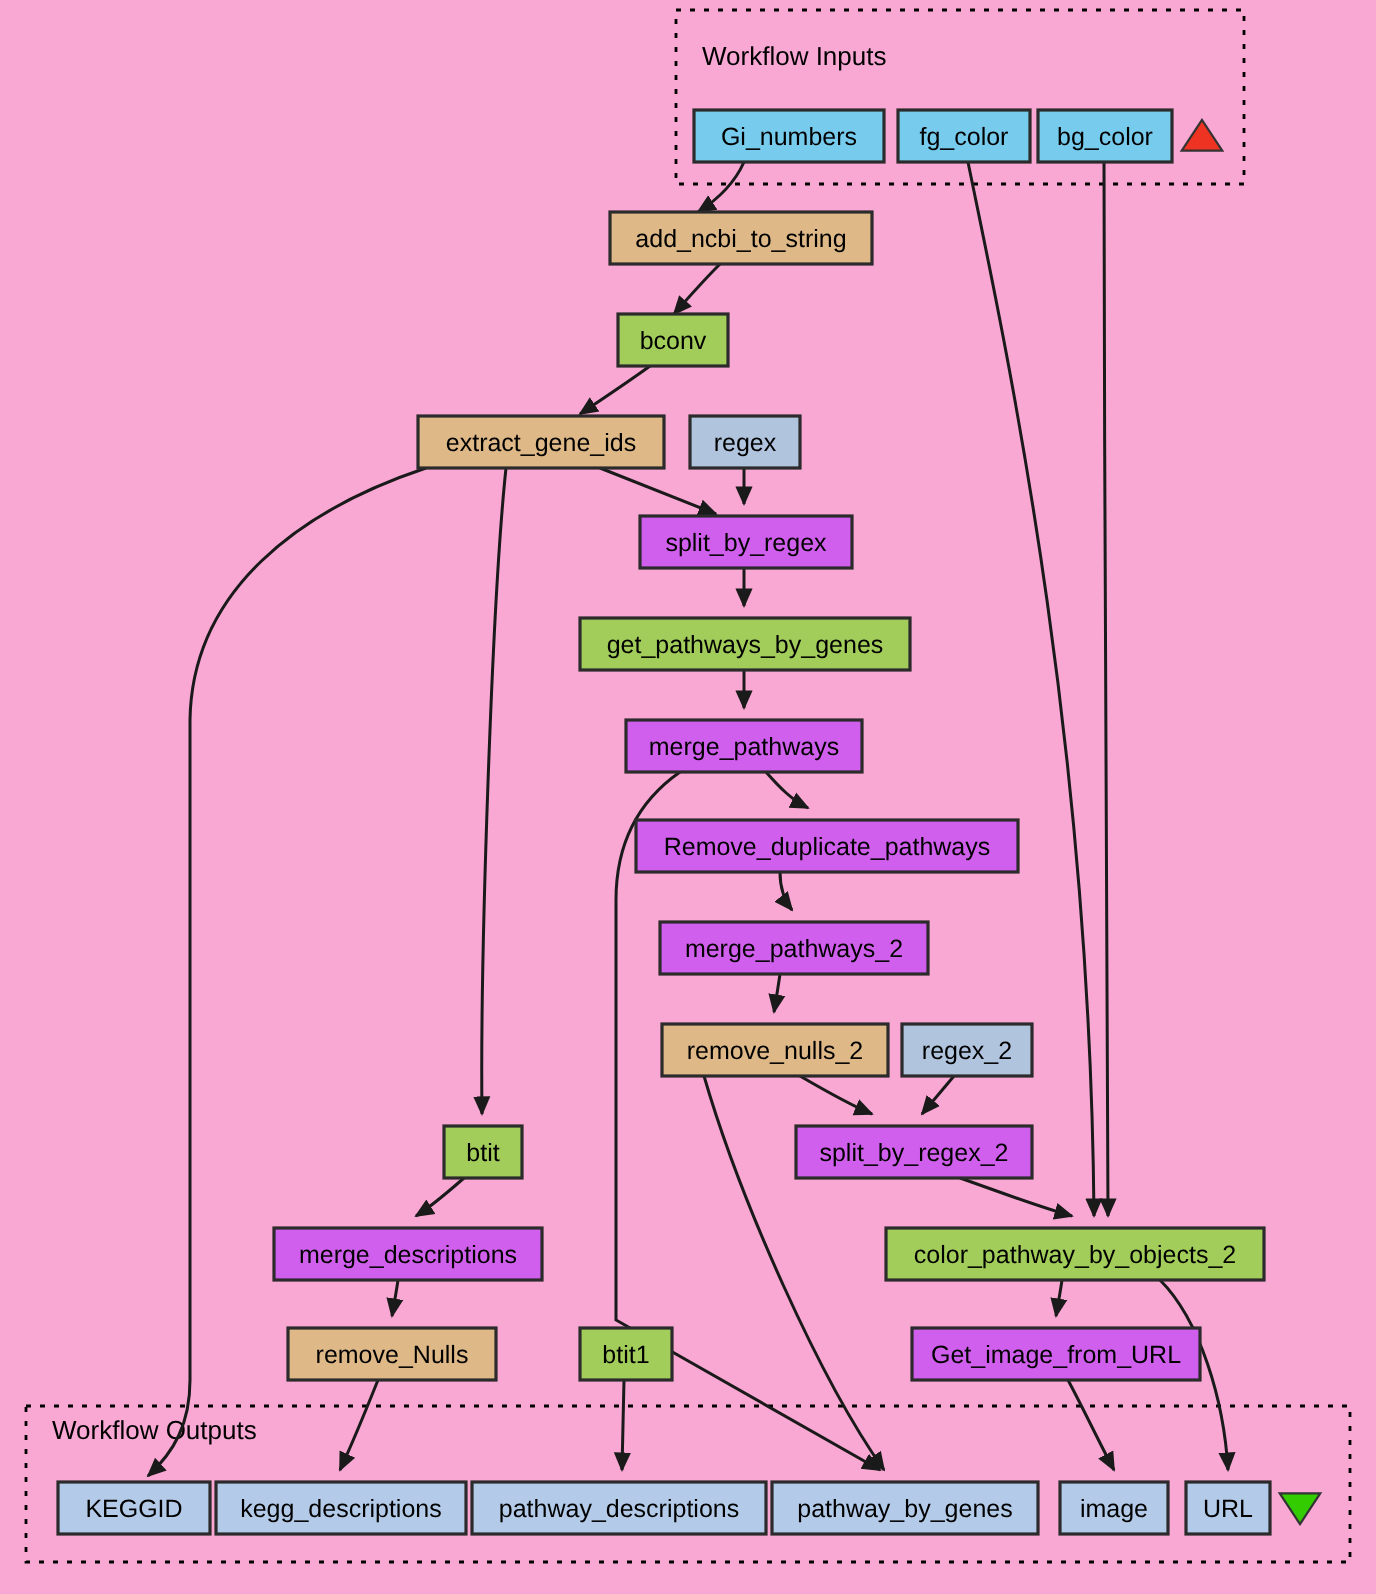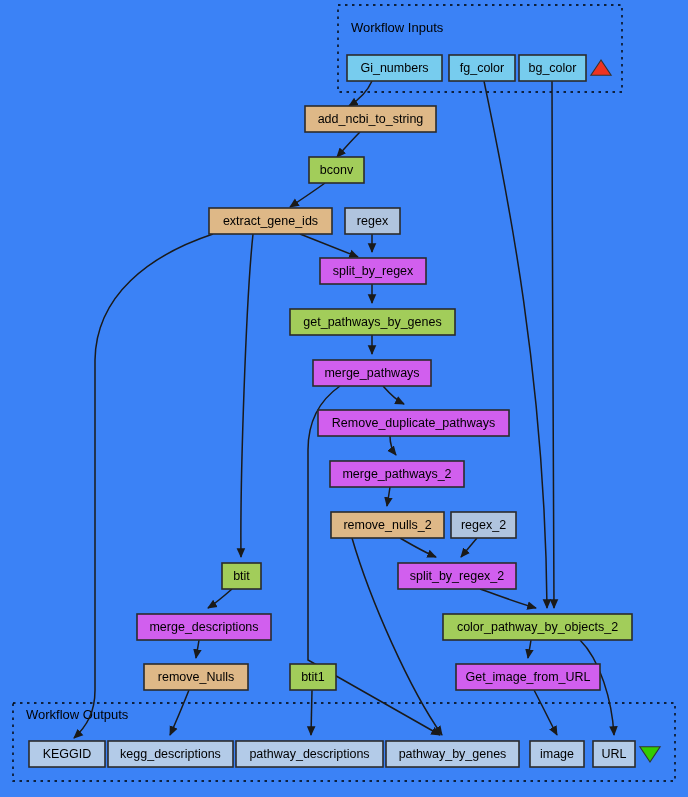--- a/index.html
+++ b/index.html
@@ -7,21 +7,21 @@
     padding: 0;
     background: #ffffff;
   }
   body {
     font-family: "Liberation Sans", sans-serif;
   }
   #canvas {
     position: relative;
     width: 688px;
     height: 797px;
-    background: #3b82f6;
+    background: #f9a8d4;
     overflow: hidden;
   }
   svg#graph {
     position: absolute;
     top: 0;
     left: 0;
     width: 688px;
     height: 797px;
   }
   .node-rect {

